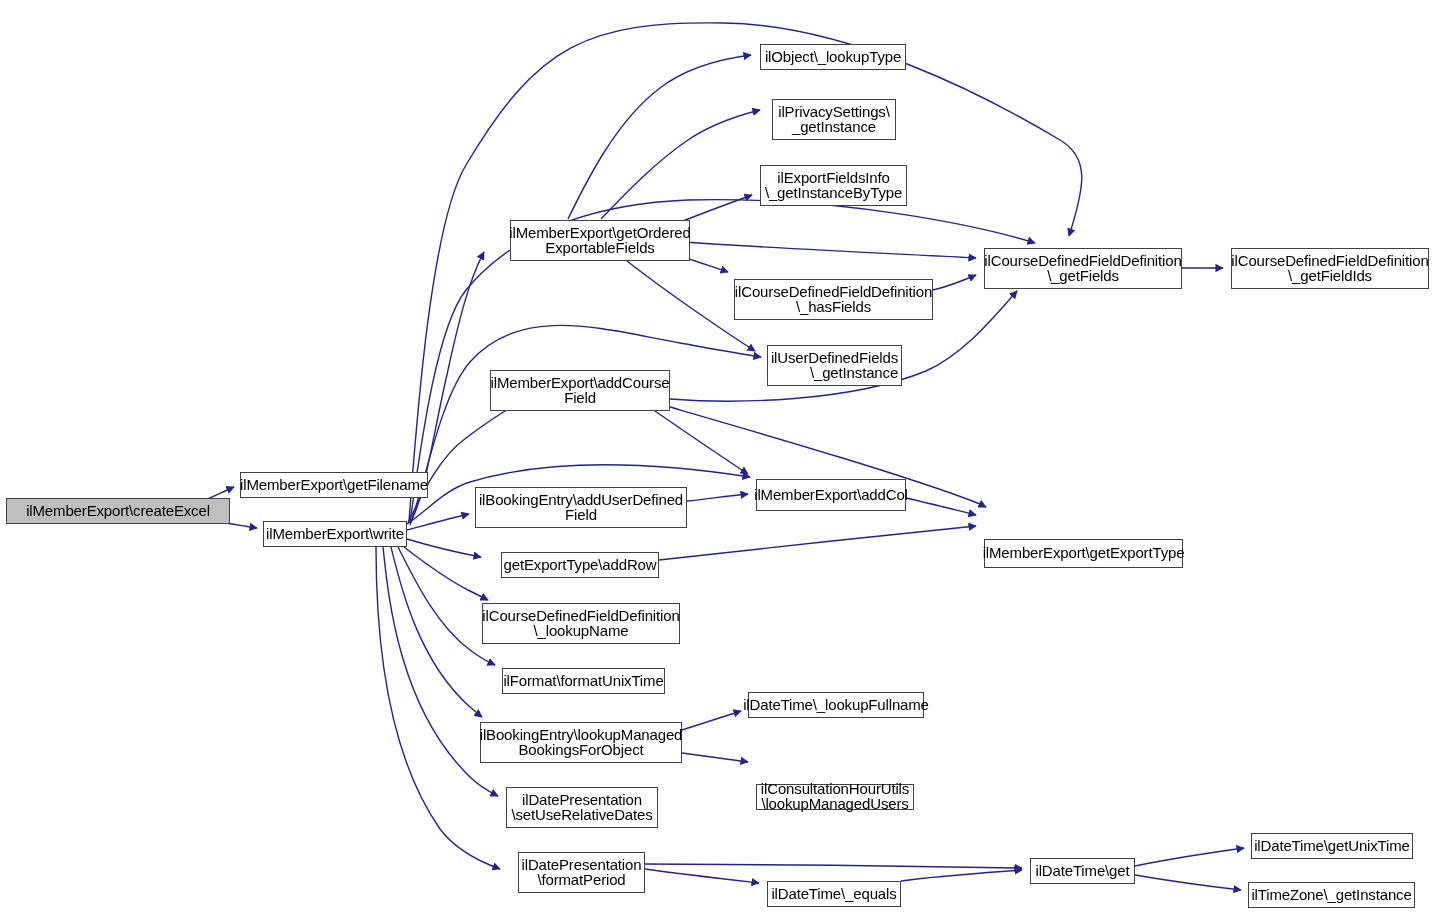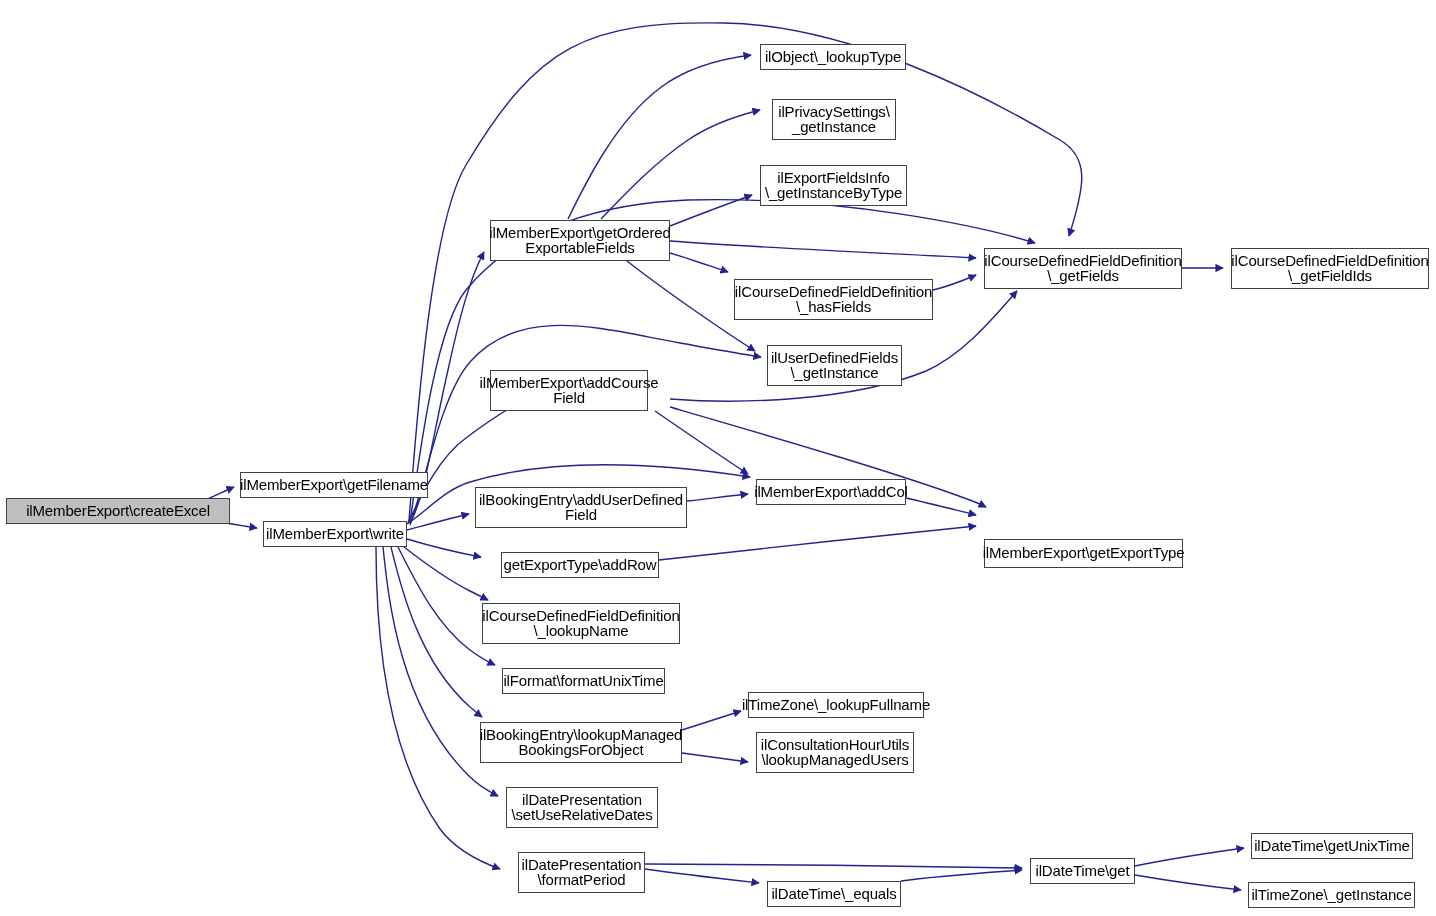--- a/index.html
+++ b/index.html
@@ -92,49 +92,49 @@
         <path d="M901,881 C936,876 982,873 1022,870" fill="none" stroke="#23238e" stroke-width="1.4" marker-end="url(#arrow)"></path>
         <path d="M1135,866 C1164,860 1208,853 1244,848" fill="none" stroke="#23238e" stroke-width="1.4" marker-end="url(#arrow)"></path>
         <path d="M1135,875 C1164,880 1206,886 1241,890" fill="none" stroke="#23238e" stroke-width="1.4" marker-end="url(#arrow)"></path>
       </g>
   </svg>
 
   <div id="node-layer">
       <div class="node highlight" style="left: 6px; top: 498px; width: 224px; height: 26px;">ilMemberExport\createExcel</div>
       <div class="node" style="left: 240px; top: 472px; width: 188px; height: 26px;">ilMemberExport\getFilename</div>
       <div class="node" style="left: 263px; top: 521px; width: 144px; height: 26px;">ilMemberExport\write</div>
-      <div class="node" style="left: 490px; top: 220px; width: 180px; height: 41px;">ilMemberExport\getOrdered
+      <div class="node" style="left: 510px; top: 220px; width: 180px; height: 41px;">ilMemberExport\getOrdered
 ExportableFields</div>
       <div class="node" style="left: 760px; top: 44px; width: 146px; height: 26px;">ilObject\_lookupType</div>
       <div class="node" style="left: 772px; top: 99px; width: 124px; height: 41px;">ilPrivacySettings\
 _getInstance</div>
       <div class="node" style="left: 760px; top: 165px; width: 147px; height: 41px; text-align: center;">ilExportFieldsInfo
 \_getInstanceByType</div>
       <div class="node" style="left: 984px; top: 248px; width: 198px; height: 41px;">ilCourseDefinedFieldDefinition
 \_getFields</div>
       <div class="node" style="left: 1231px; top: 248px; width: 198px; height: 41px;">ilCourseDefinedFieldDefinition
 \_getFieldIds</div>
       <div class="node" style="left: 734px; top: 279px; width: 199px; height: 41px;">ilCourseDefinedFieldDefinition
 \_hasFields</div>
-      <div class="node" style="left: 767px; top: 345px; width: 135px; height: 41px;">ilUserDefinedFields
+      <div class="node" style="left: 767px; top: 345px; width: 135px; height: 41px; text-align: right;">ilUserDefinedFields
 \_getInstance</div>
-      <div class="node" style="left: 490px; top: 370px; width: 158px; height: 41px;">ilMemberExport\addCourse
+      <div class="node" style="left: 490px; top: 370px; width: 180px; height: 41px;">ilMemberExport\addCourse
 Field</div>
-      <div class="node" style="left: 756px; top: 479px; width: 150px; height: 26px; text-align: right;">ilMemberExport\addCol</div>
+      <div class="node" style="left: 756px; top: 479px; width: 150px; height: 32px; text-align: right;">ilMemberExport\addCol</div>
       <div class="node" style="left: 475px; top: 487px; width: 212px; height: 41px;">ilBookingEntry\addUserDefined
 Field</div>
       <div class="node" style="left: 984px; top: 519px; width: 199px; height: 29px; margin-top: 20px;">ilMemberExport\getExportType</div>
       <div class="node" style="left: 501px; top: 552px; width: 158px; height: 26px;">getExportType\addRow</div>
       <div class="node" style="left: 482px; top: 603px; width: 198px; height: 41px;">ilCourseDefinedFieldDefinition
 \_lookupName</div>
       <div class="node" style="left: 502px; top: 668px; width: 163px; height: 26px;">ilFormat\formatUnixTime</div>
       <div class="node" style="left: 480px; top: 722px; width: 202px; height: 41px;">ilBookingEntry\lookupManaged
 BookingsForObject</div>
-      <div class="node" style="left: 748px; top: 692px; width: 176px; height: 26px;">ilTimeZone\_lookupFullname</div>
-      <div class="node" style="left: 756px; top: 732px; width: 158px; height: 41px;">ilConsultationHourUtils
+      <div class="node" style="left: 748px; top: 692px; width: 176px; height: 26px;">ilDateTime\_lookupFullname</div>
+      <div class="node" style="left: 756px; top: 784px; width: 158px; height: 26px;">ilConsultationHourUtils
 \lookupManagedUsers</div>
       <div class="node" style="left: 506px; top: 787px; width: 152px; height: 41px;">ilDatePresentation
 \setUseRelativeDates</div>
       <div class="node" style="left: 518px; top: 852px; width: 127px; height: 41px;">ilDatePresentation
 \formatPeriod</div>
       <div class="node" style="left: 767px; top: 881px; width: 134px; height: 26px;">ilDateTime\_equals</div>
       <div class="node" style="left: 1030px; top: 858px; width: 105px; height: 26px;">ilDateTime\get</div>
       <div class="node" style="left: 1251px; top: 833px; width: 162px; height: 26px;">ilDateTime\getUnixTime</div>
       <div class="node" style="left: 1248px; top: 882px; width: 167px; height: 26px;">ilTimeZone\_getInstance</div>
     </div>

